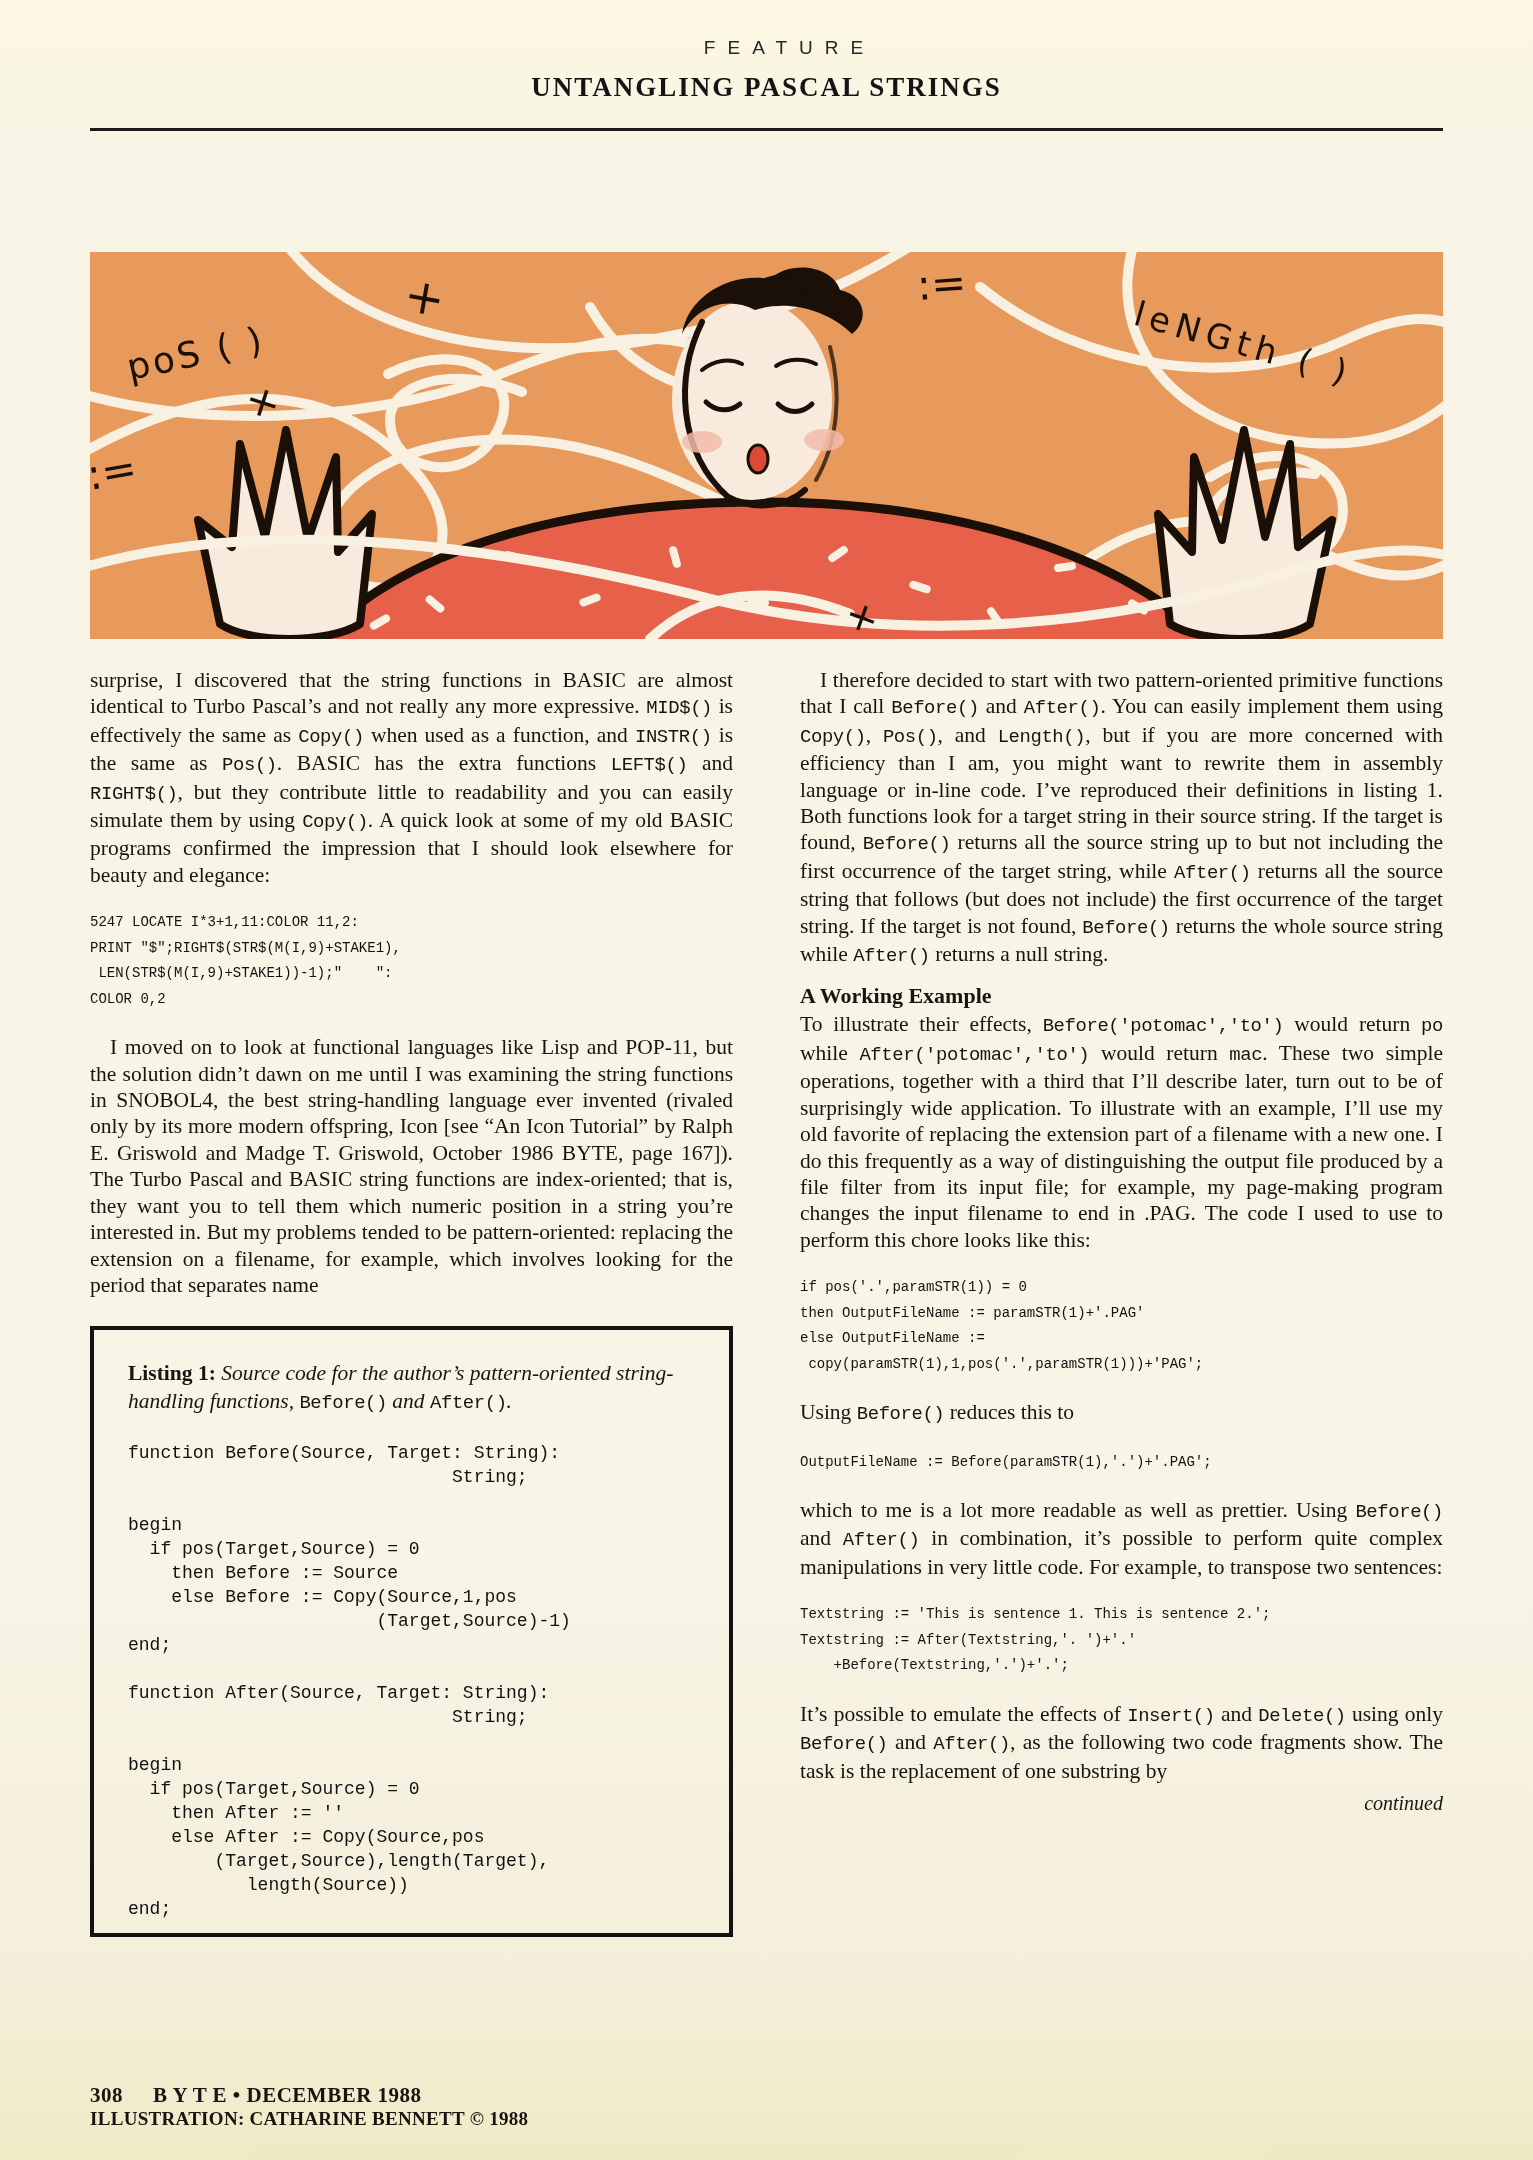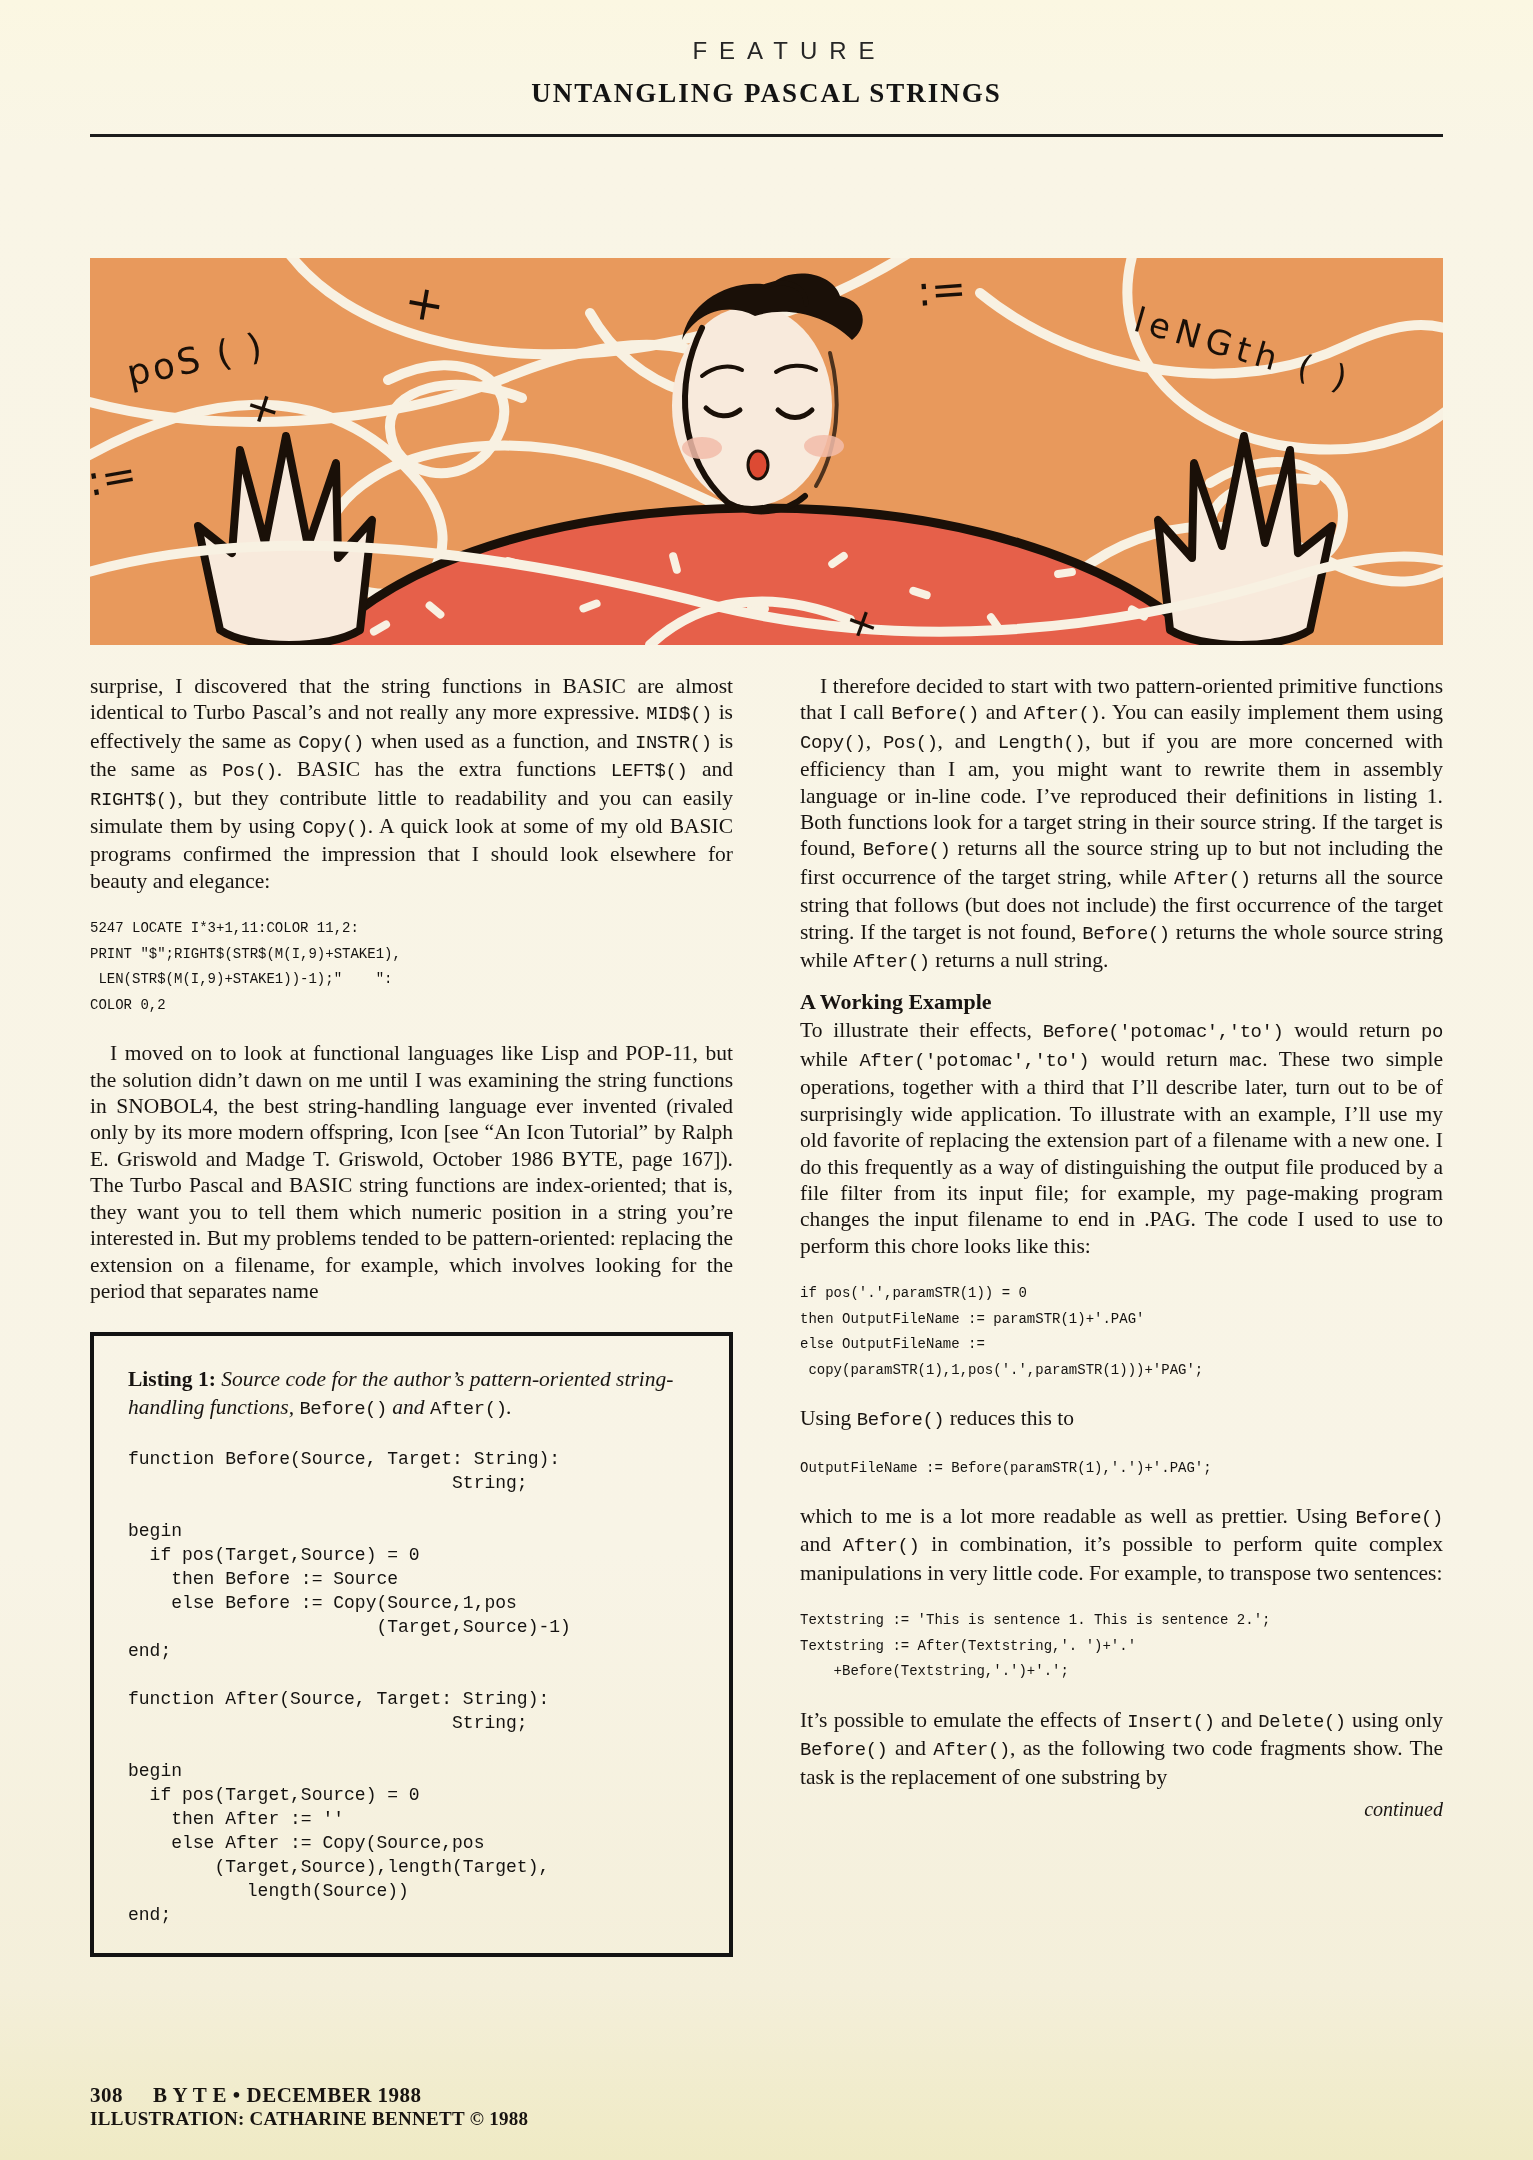--- a/index.html
+++ b/index.html
@@ -4,37 +4,37 @@
 <style>
   html,body { margin:0; padding:0; }
   body { width:1533px; }
   .page {
     position:relative; width:1533px; height:2160px; overflow:hidden;
     background:linear-gradient(180deg,#fbf7e2 0%,#f9f5e6 7%,#f8f4e6 72%,#f4efda 92%,#efeac4 100%);
     font-family:"Liberation Serif",serif; color:#181411;
   }
   .kicker {
     text-align:center; padding-top:37px;
-    font-family:"Liberation Sans",sans-serif; font-size:24px; letter-spacing:12px; color:#262626;padding-left:46px;
+    font-family:"Liberation Sans",sans-serif; font-size:19px; letter-spacing:12px; color:#262626;padding-left:46px;
   }
   .title {
     text-align:center; margin-top:13px; font-size:27px; letter-spacing:2px; font-weight:600; color:#141414;
   }
   .rule { width:1353px; margin:25px auto 0; border-top:3px solid #1c1c1c; height:0; }
   figure.illo { width:1353px; height:387px; margin:121px auto 0; padding:0; }
   .cols { display:flex; gap:67px; margin:28px 90px 0; }
   .col { width:655px; }
   p.body { font-size:21.5px; line-height:26.4px; text-align:justify; margin:0; }
   p.indent { text-indent:20px; }
   .code, span.code { font-family:"Liberation Mono","DejaVu Sans Mono",monospace; font-size:0.88em; letter-spacing:-0.4px; }
   pre.codeblock {
     font-family:"Liberation Mono","DejaVu Sans Mono",monospace;
     font-size:14px; line-height:25.5px; margin:22px 0; white-space:pre; color:#141210;
   }
-  .listing-box { border:4px solid #131313; margin-top:28px; padding:30px 22px 26px 34px; }
+  .listing-box { border:4px solid #131313; margin-top:28px; padding:30px 22px 12px 34px; }
   p.caption { font-size:21.5px; line-height:27.5px; margin:0; }
   .caption .bd { font-weight:bold; font-style:normal; }
   .caption .it { font-style:italic; }
   .caption span.code { font-style:normal; }
   pre.listing {
     font-family:"Liberation Mono","DejaVu Sans Mono",monospace;
     font-size:18px; line-height:24px; margin:24px 0 0; white-space:pre; color:#141210;
   }
   h2.subhead { font-size:22px; font-weight:bold; margin:14px 0 2px; font-family:"Liberation Serif",serif; }
   .continued { text-align:right; font-style:italic; font-size:20px; margin-top:8px; }

